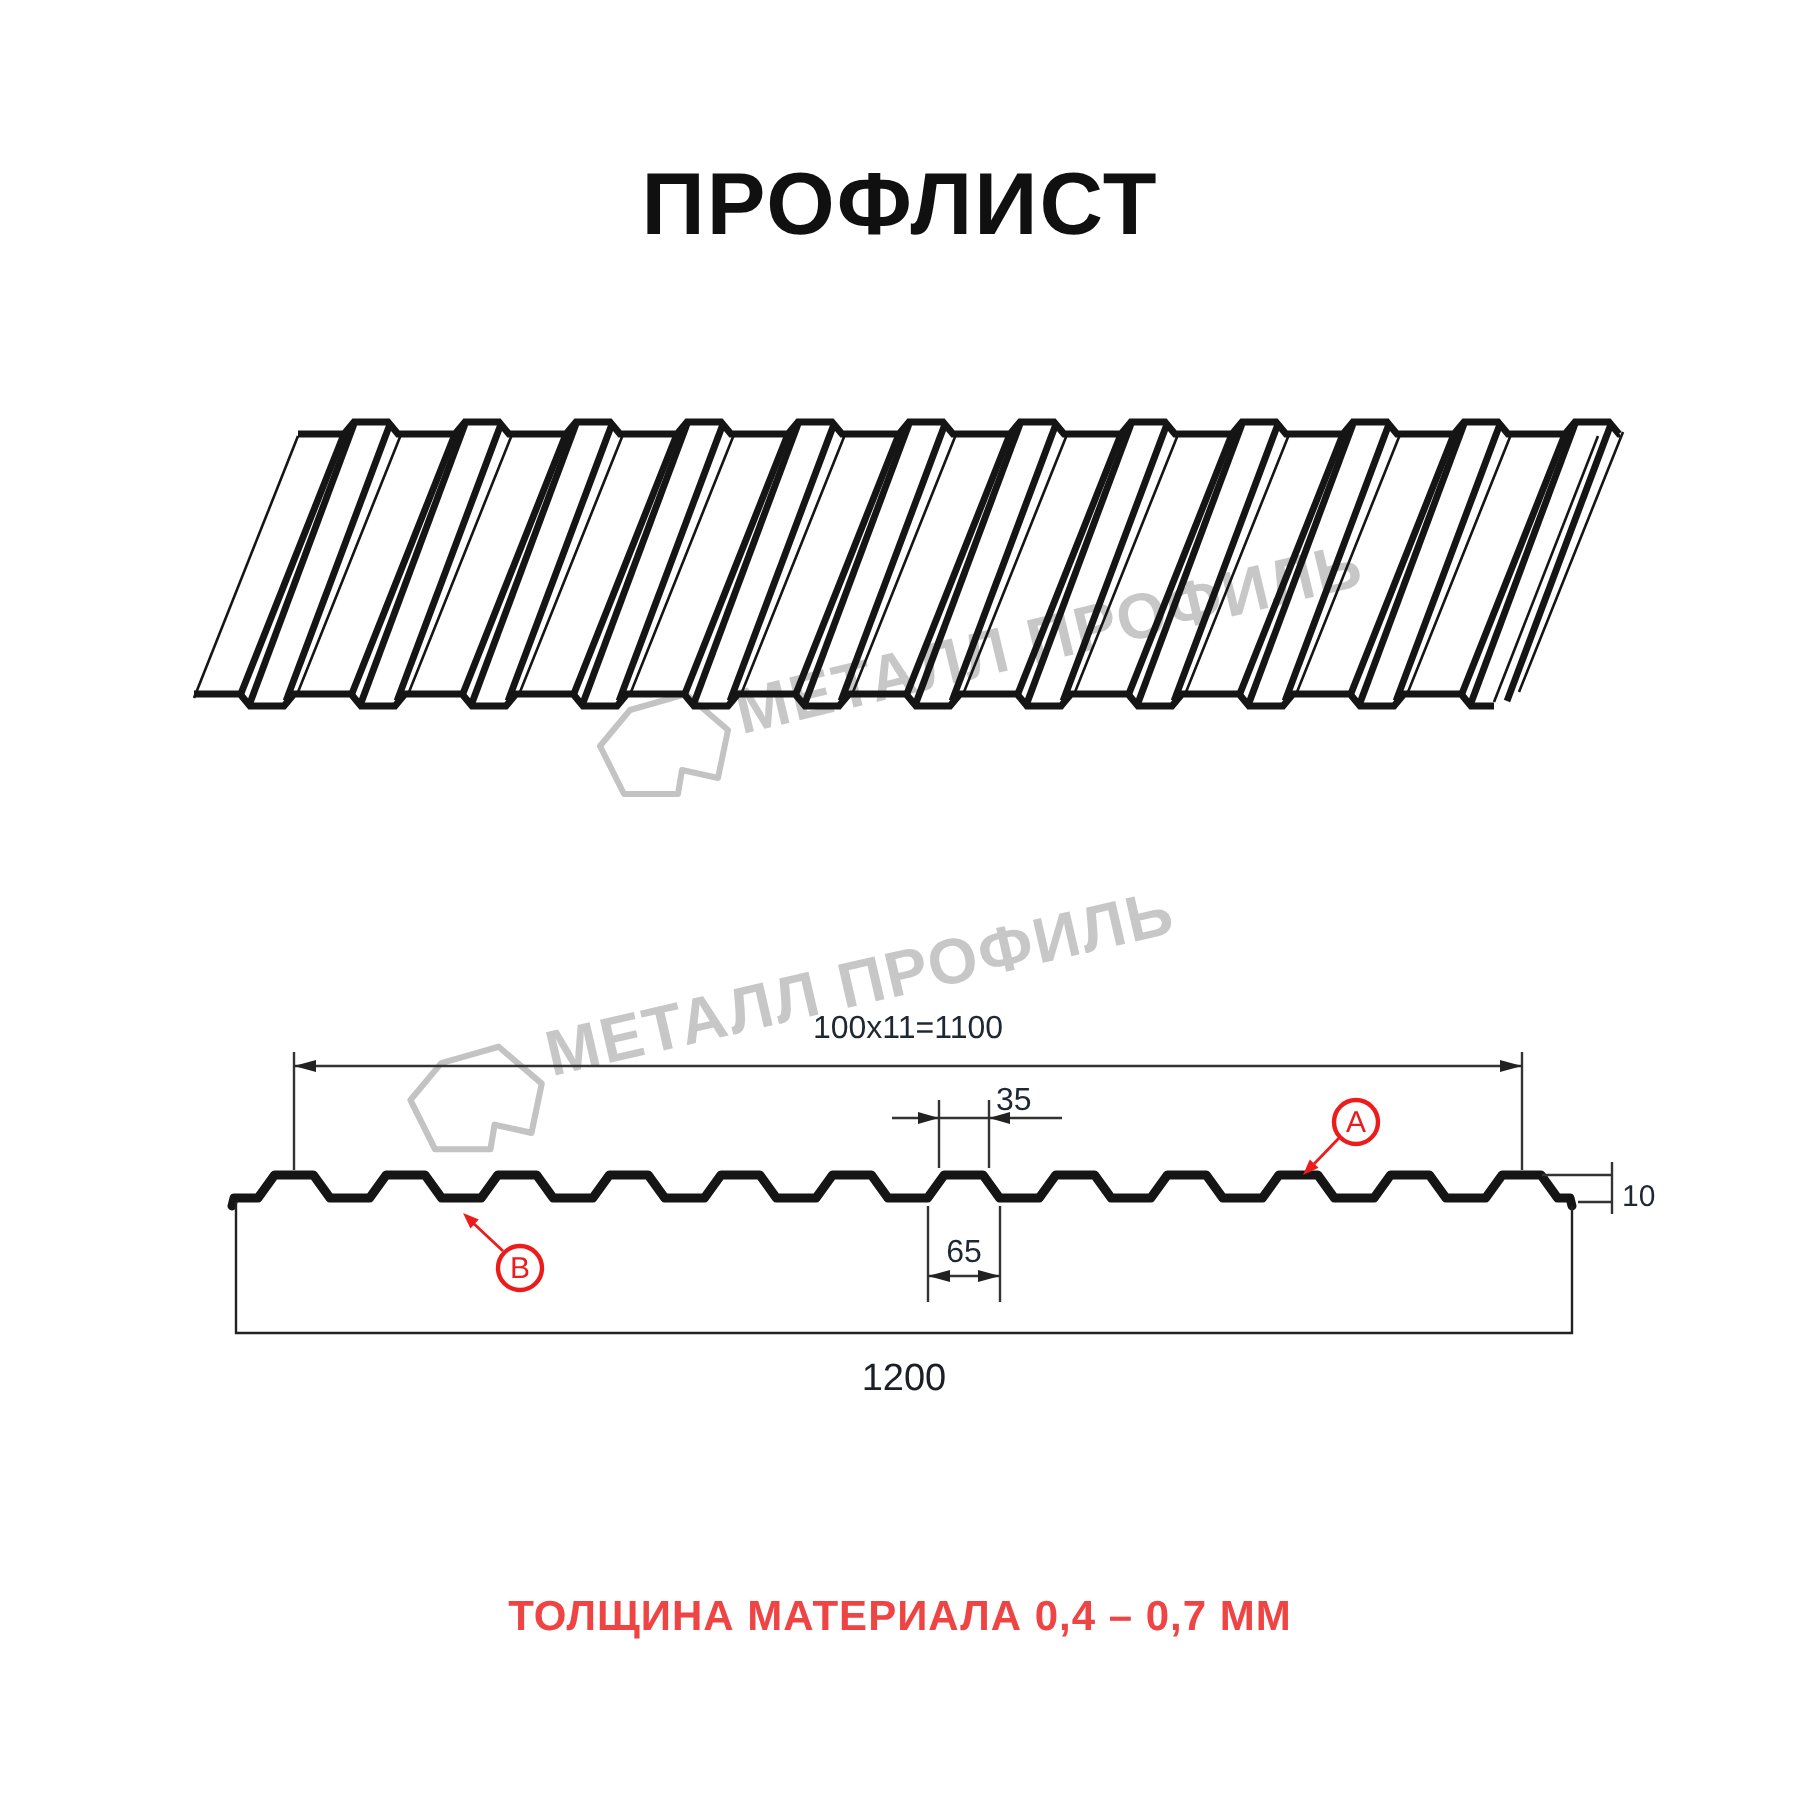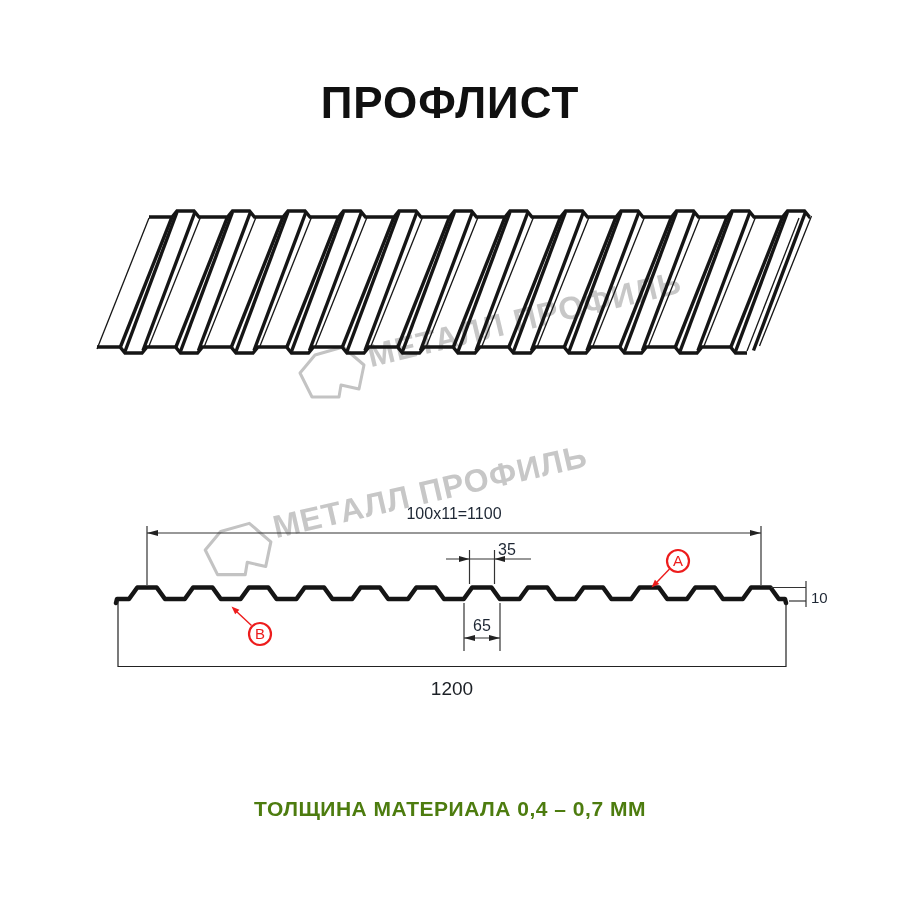--- a/index.html
+++ b/index.html
@@ -4,21 +4,21 @@
 <style>
   html,body{margin:0;padding:0;background:#ffffff;}
   .page{position:relative;width:900px;height:900px;background:#ffffff;overflow:hidden;
         font-family:"Liberation Sans",sans-serif;}
   
   .title{position:absolute;left:0;top:78px;width:900px;text-align:center;
          font-size:44px;font-weight:800;letter-spacing:1px;color:#101010;z-index:3;}
   .subtitle{position:absolute;left:0;top:128px;width:900px;text-align:center;
             font-size:22px;font-weight:600;letter-spacing:.5px;color:#141414;z-index:3;}
   .footer{position:absolute;left:0;top:797px;width:900px;text-align:center;
-          font-size:21px;font-weight:600;letter-spacing:.5px;color:#4d7c0f;z-index:3;}
+          font-size:21px;font-weight:600;letter-spacing:.5px;color:#ef4444;z-index:3;}
   
   .wm-text{position:absolute;z-index:1;font-size:32px;font-weight:700;letter-spacing:1px;
            color:#c7c7c7;white-space:nowrap;transform-origin:0 100%;line-height:32px;}
   .wm1{left:372px;top:340px;transform:rotate(-13.5deg);}
   .wm2{left:277px;top:511px;transform:rotate(-13deg);}
   .wm-logo{position:absolute;z-index:1;}
   .wm-logo1{left:291px;top:345px;}
   .wm-logo2{left:196px;top:521px;}
   
   svg.art{position:absolute;left:0;top:0;z-index:2;}

